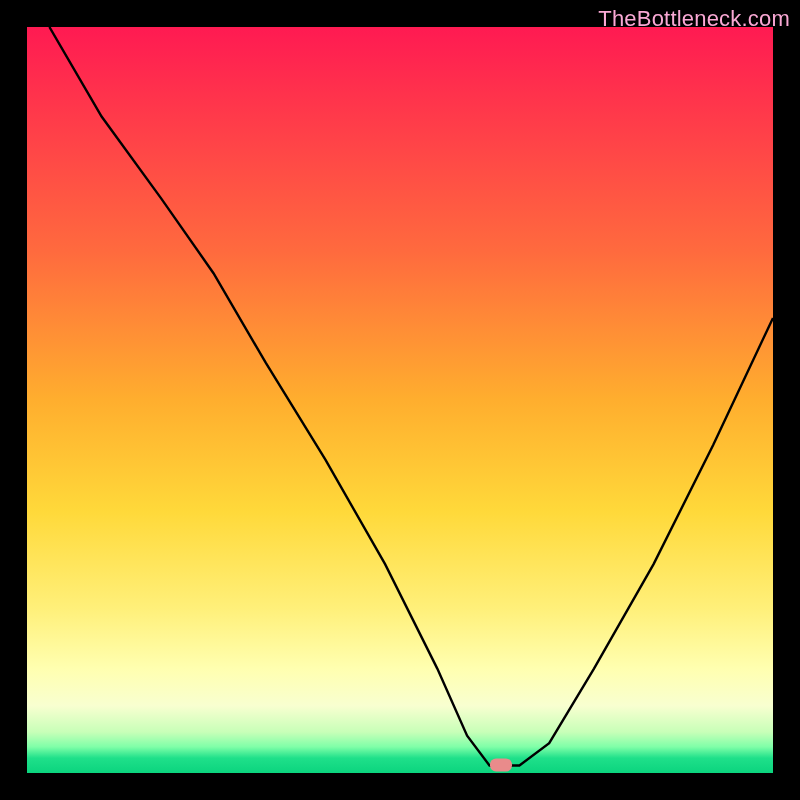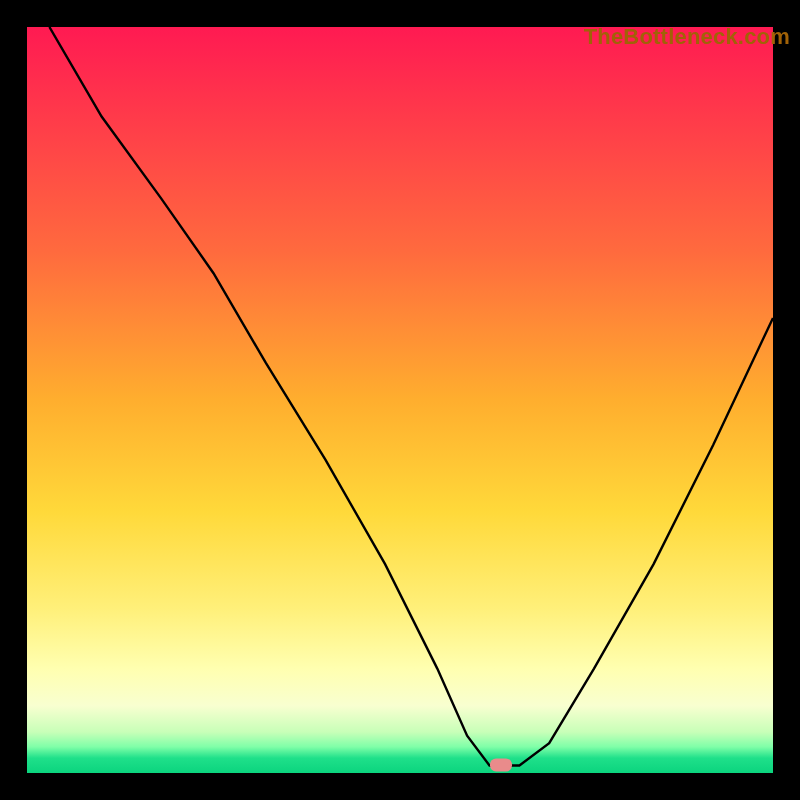--- a/index.html
+++ b/index.html
@@ -48,25 +48,25 @@
     height: 746px;
   }
   .marker {
     position: absolute;
     background: #e98b8b;
     border-radius: 6px;
     transform: translate(-50%, -50%);
   }
   .watermark {
     position: absolute;
-    top: 24px;
+    top: 6px;
     right: 10px;
-    color: #a16207;
+    color: #f9a8d4;
     font-size: 22px;
-    font-weight: 700;
+    font-weight: 400;
     letter-spacing: 0.2px;
     user-select: none;
   }
 </style>
 </head>
 <body>
 
 <div class="frame">
 
   <div class="plot">

